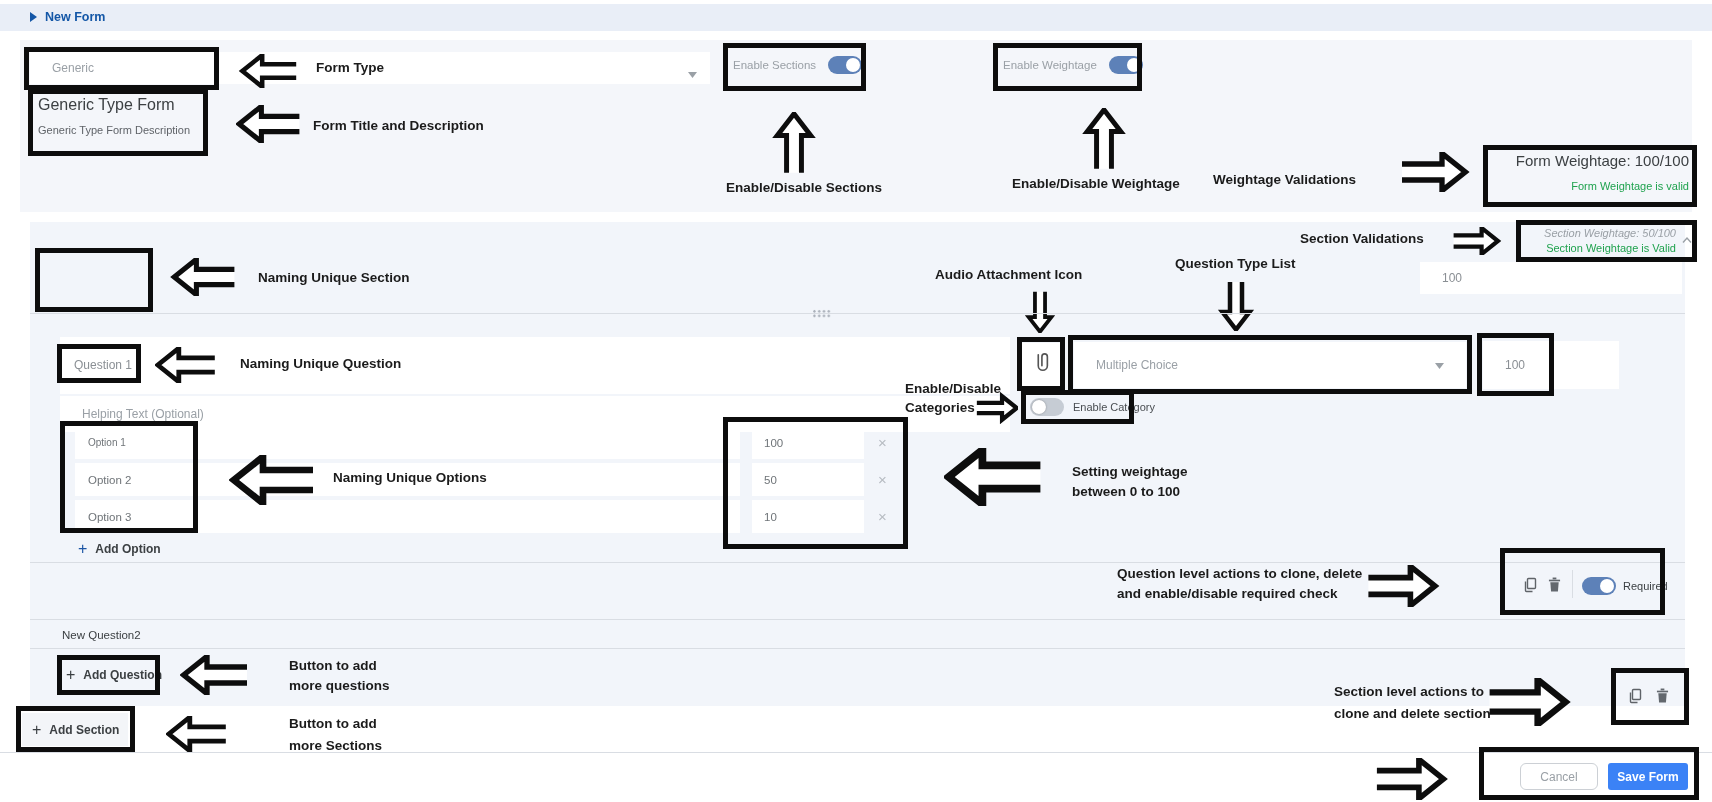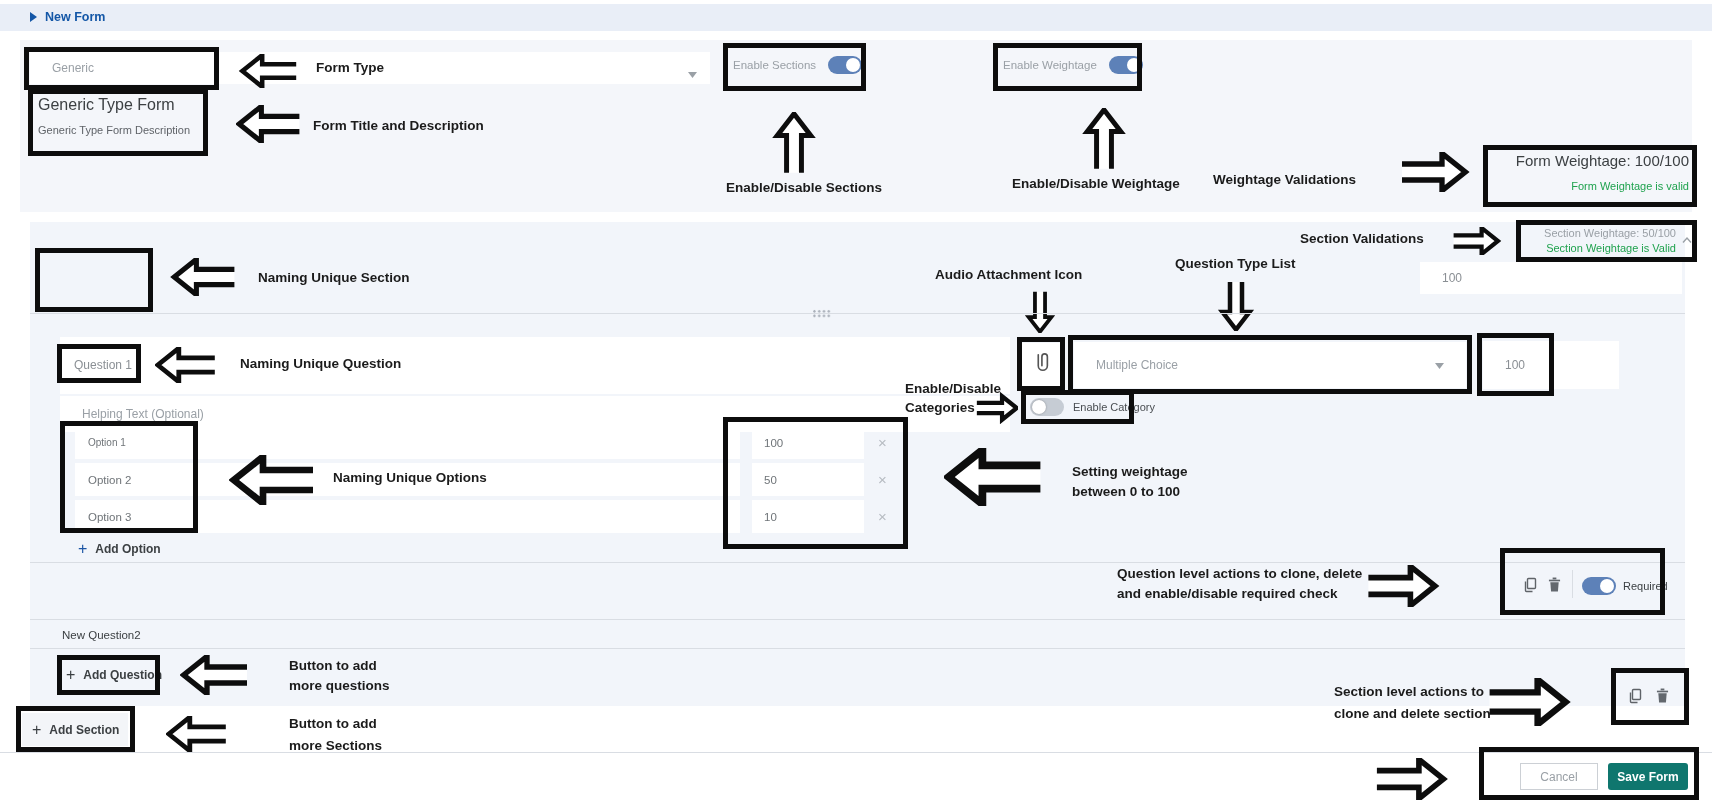--- a/index.html
+++ b/index.html
@@ -23,22 +23,22 @@
   .graytxt { color:#9aa0a6; font-size:11.5px; }
   .greentxt { color:#1fa24e; font-size:11px; }
   .addlink { display:flex; align-items:center; gap:8px; font-size:12px; color:#3c4043; font-weight:bold; cursor:pointer; }
   .plus { font-size:16px; font-weight:normal; color:#3c4043; }
   .plus.blue { color:#1d56a5; }
   .iconbtn { display:flex; align-items:center; justify-content:center; cursor:pointer; }
   .draghandle { width:19px; height:9px;
     background-image: radial-gradient(circle, #aab0ba 1.1px, transparent 1.4px);
     background-size: 4.8px 4.6px; }
   .xclose { color:#b6bbc1; font-size:15px; line-height:1; cursor:pointer; }
-  .btn-cancel { background:#fff; border:1px solid #ccd0d5; border-radius:0; color:#9aa0a6; font-size:12px; display:flex; align-items:center; justify-content:center; cursor:pointer; }
-  .btn-save { background:#0f766e; border:none; border-radius:3px; color:#fff; font-size:12px; font-weight:bold; display:flex; align-items:center; justify-content:center; cursor:pointer; }
+  .btn-cancel { background:#fff; border:1px solid #ccd0d5; border-radius:6px; color:#9aa0a6; font-size:12px; display:flex; align-items:center; justify-content:center; cursor:pointer; }
+  .btn-save { background:#3b82f6; border:none; border-radius:3px; color:#fff; font-size:12px; font-weight:bold; display:flex; align-items:center; justify-content:center; cursor:pointer; }
   .bc-tri { width:0; height:0; border-left:7px solid #1457a7; border-top:5px solid transparent; border-bottom:5px solid transparent; display:inline-block; }
 </style>
 </head>
 <body>
 
 <div class="screen">
 
   
   <div class="abs band" style="left:0; top:4; top:4px; width:1712px; height:27px;">
     <div class="abs" style="left:30px; top:6px; display:flex; align-items:center; gap:8px;">
@@ -125,21 +125,21 @@
   
   <div class="abs card2" style="left:30px; top:222px; width:1655px; height:484px;"></div>
 
   
   <div class="abs note" style="left:1300px; top:231px;">Section Validations</div>
   <span class="abs arrow" style="left:1450px; top:227px;">
     <svg width="52" height="28" viewBox="0 0 100 60">
         <path d="M2,18 L62,18 L62,2 L97,30 L62,58 L62,42 L2,42" fill="#fff" stroke="#0d0d0d" stroke-width="9"></path>
       </svg>
   </span>
-  <div class="abs graytxt" style="left:1526px; top:227px; width:150px; text-align:right; font-size:11px;">Section Weightage: 50/100</div>
+  <div class="abs graytxt" style="left:1526px; top:227px; width:150px; text-align:right; font-size:11px;font-style:italic;">Section Weightage: 50/100</div>
   <div class="abs greentxt" style="left:1526px; top:242px; width:150px; text-align:right;">Section Weightage is Valid</div>
   <span class="abs" style="left:1681px; top:230px;">
     <svg width="12" height="8">
         <path d="M2 6.5 L6 2 L10 6.5" stroke="#9aa0a6" fill="none" stroke-width="1.4"></path>
       </svg>
   </span>
   <div class="abs bbox" style="left:1516px; top:220px; width:181px; height:42px;"></div>
 
   
   <input class="abs winput" style="left: 1420px; top: 262px; width: 262px; height: 32px;" value="100">

